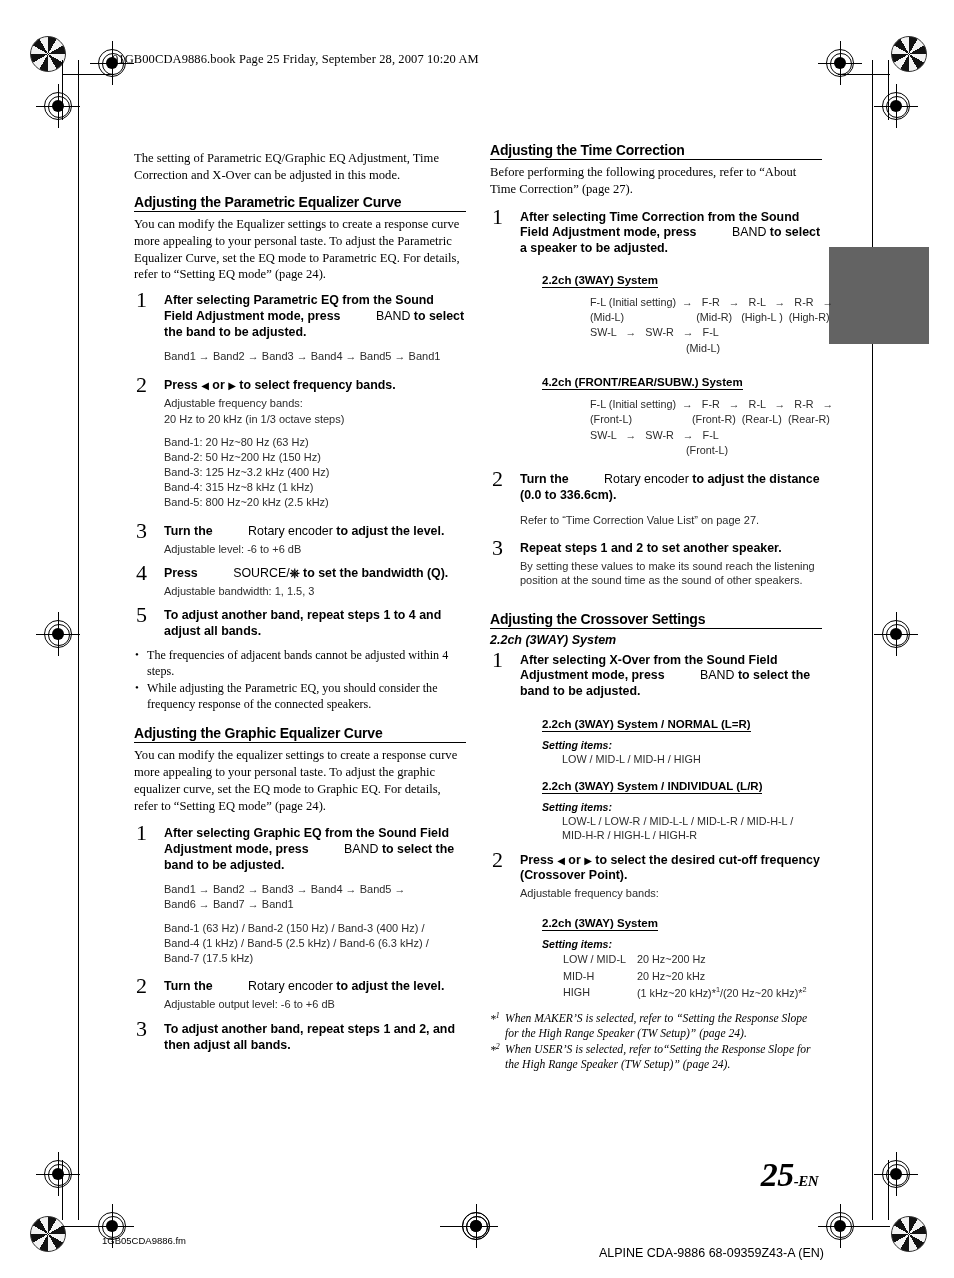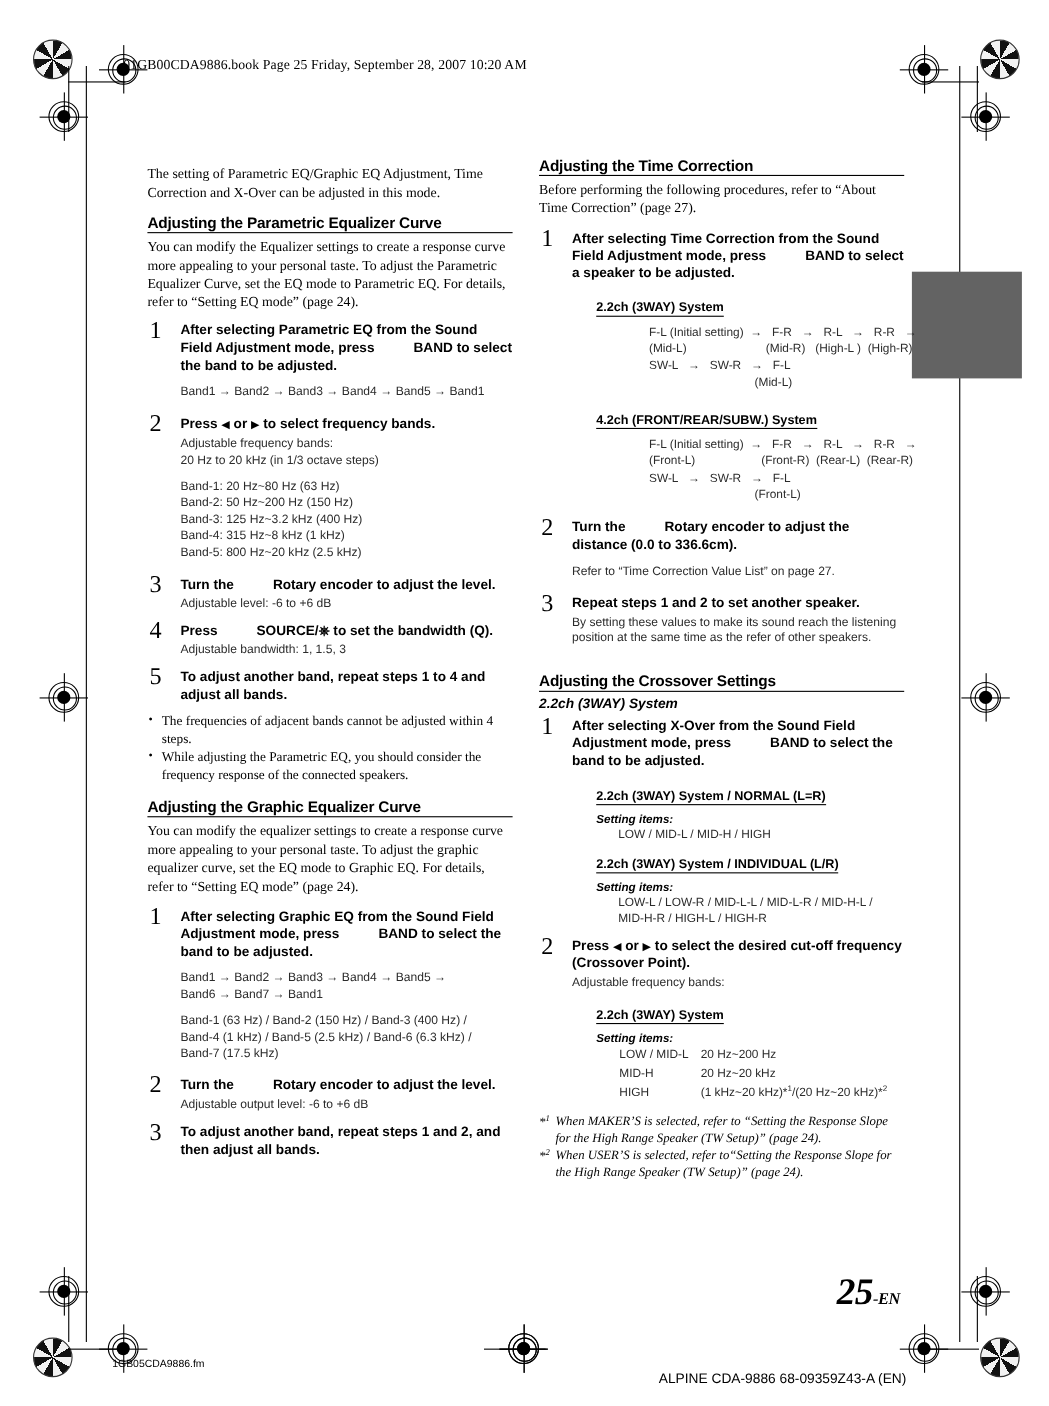--- a/index.html
+++ b/index.html
@@ -169,21 +169,21 @@
   }
   .step .blk {
     font-family: "Liberation Sans", sans-serif;
     font-size: 11px;
     line-height: 1.36;
     margin: 9px 0 0 0;
     color: #2b2b2b;
   }
   .kb {
     font-family: "Liberation Sans", sans-serif;
-    font-weight: bold;
+    font-weight: normal;
     padding-left: 32px;
   }
 
   
   .bullets {
     margin: 2px 0 12px 0;
     padding: 0;
     list-style: none;
     font-family: "Liberation Serif", serif;
     font-size: 12.1px;
@@ -469,21 +469,21 @@
 
   <div class="step" style="margin-top:14px;">
     <span class="num">2</span>
     <p class="head"><span>Turn the </span><span class="kb">Rotary encoder</span><span> to adjust the distance (0.0 to 336.6cm).</span></p>
     <p class="blk">Refer to “Time Correction Value List” on page 27.</p>
   </div>
 
   <div class="step" style="margin-top:14px;">
     <span class="num">3</span>
     <p class="head">Repeat steps 1 and 2 to set another speaker.</p>
-    <p class="sub">By setting these values to make its sound reach the listening position at the same time as the refer of other speakers.</p>
+    <p class="sub">By setting these values to make its sound reach the listening position at the sound time as the sound of other speakers.</p>
   </div>
 
   <div style="height:14px;"></div>
 
   <div class="h-underline">Adjusting the Crossover Settings</div>
 
   <div class="h-italic">2.2ch (3WAY) System</div>
 
   <div class="step">
     <span class="num">1</span>

